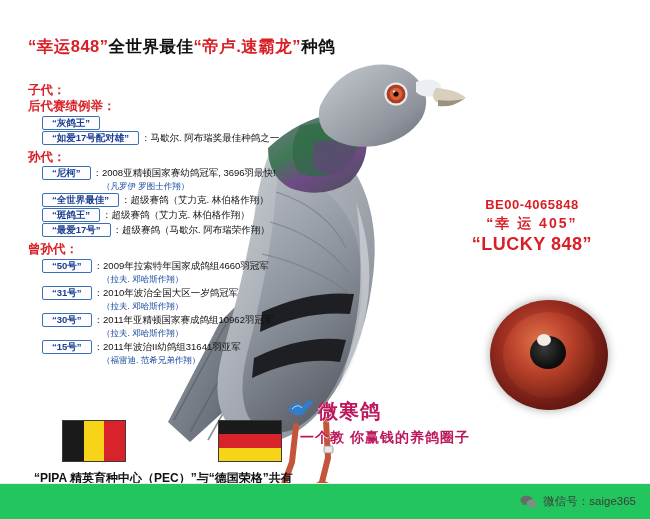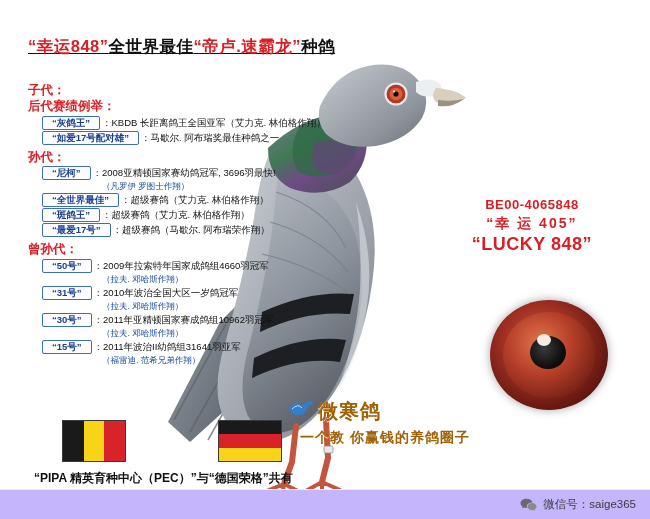--- a/index.html
+++ b/index.html
@@ -24,21 +24,20 @@
   
   .title {
     position: absolute;
     left: 28px;
     top: 36px;
     font-size: 16.5px;
     font-weight: bold;
     letter-spacing: 0.5px;
     white-space: nowrap;
     color: #111111;
-    text-decoration: underline;
   }
   .title .red { color: #d81f26; }
   .title .blk { color: #111111; }
 
   
   .ped {
     position: absolute;
     left: 28px;
     top: 78px;
     width: 330px;
@@ -131,21 +130,21 @@
     border-radius: 50%;
     background: #f2ece2;
     filter: blur(0.3px);
   }
 
   
   .wm {
     position: absolute;
     left: 318px;
     top: 398px;
-    color: #a16207;
+    color: #be185d;
     font-weight: bold;
   }
   .wm-main {
     font-size: 20px;
     letter-spacing: 1px;
     text-shadow: 0 1px 1px rgba(255,255,255,0.9);
   }
   .wm-sub {
     font-size: 14px;
     letter-spacing: 1px;
@@ -178,22 +177,22 @@
     color: #111;
     white-space: nowrap;
   }
 
   
   .footer {
     position: absolute;
     left: 0;
     bottom: 0;
     width: 650px;
-    height: 30px;
-    background: #c4b5fd;
+    height: 36px;
+    background: #22c55e;
     border-top: 1px solid #ececec;
     display: flex;
     align-items: center;
     justify-content: flex-end;
     padding-right: 14px;
     box-sizing: border-box;
   }
   .footer .wx-icon {
     width: 17px; height: 14px;
     margin-right: 6px;
@@ -282,21 +281,20 @@
   <div class="title">
     <span class="red">“幸运848”</span><span class="blk">全世界最佳</span><span class="red">“帝卢.速霸龙”</span><span class="blk">种鸽</span>
   </div>
 
   <div class="ped">
     <div class="gen-head">子代：</div>
 
     <div class="gen-head first">后代赛绩例举：</div>
     <div class="row">
       <span class="tag">“灰鸽王”</span>
-      <span class="desc">：KBDB 长距离鸽王全国亚军（艾力克. 林伯格作翔）</span>
     </div>
     <div class="row">
       <span class="tag">“如爱17号配对雄”</span>
       <span class="desc">：马歇尔. 阿布瑞奖最佳种鸽之一</span>
     </div>
 
     <div class="gen-head">孙代：</div>
     <div class="row">
       <span class="tag">“尼柯”</span>
       <span class="desc">：2008亚精顿国家赛幼鸽冠军, 3696羽最快!</span>

